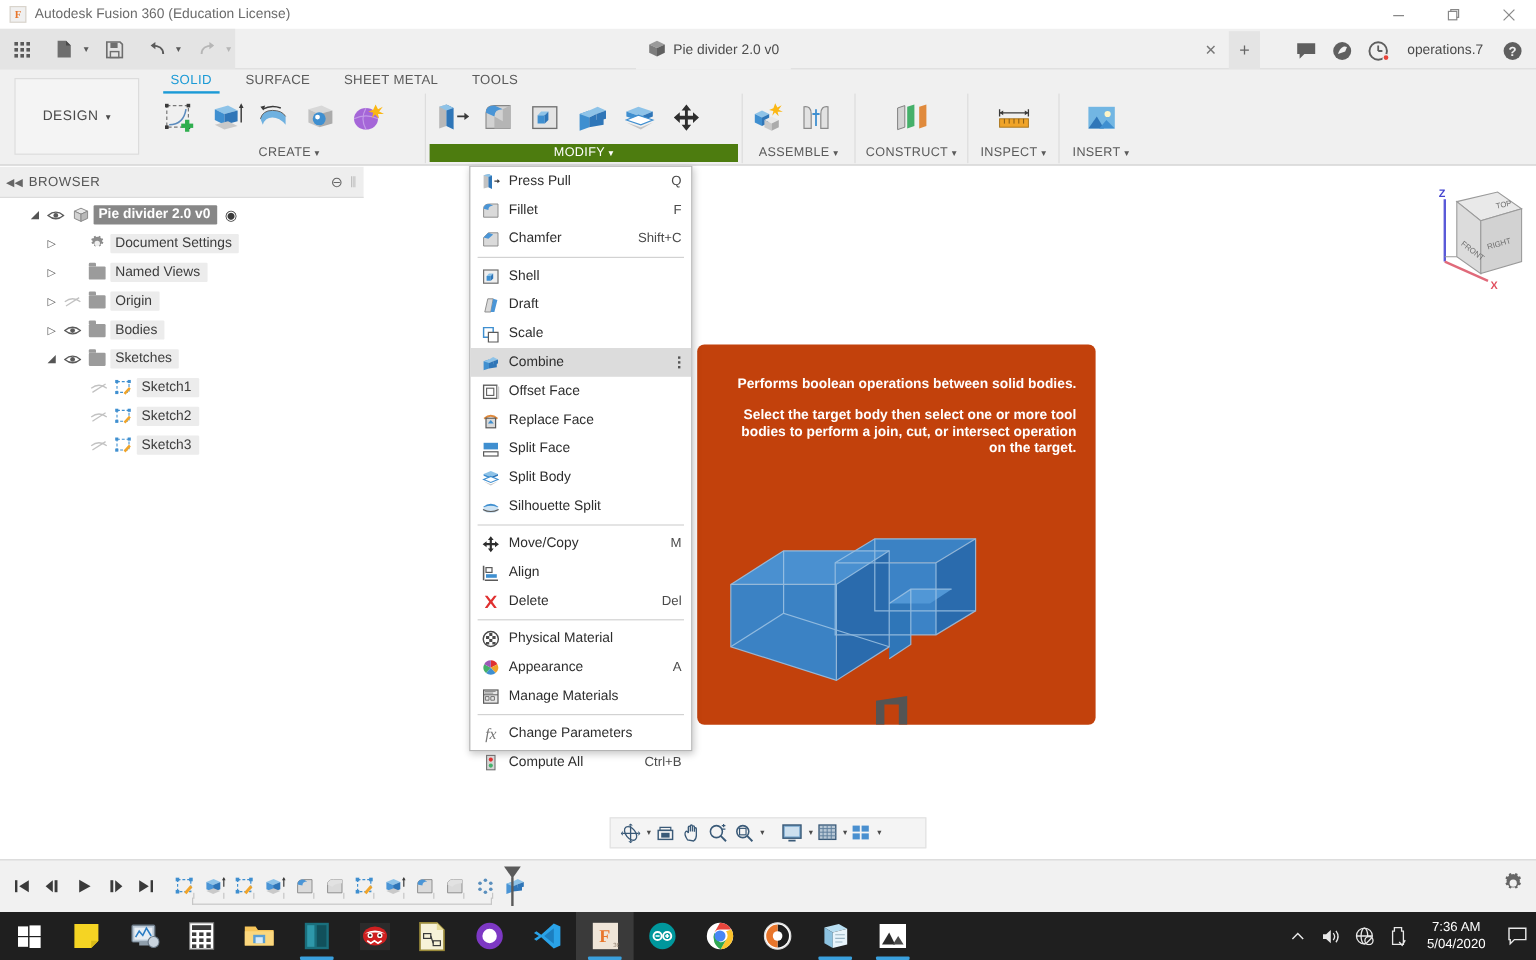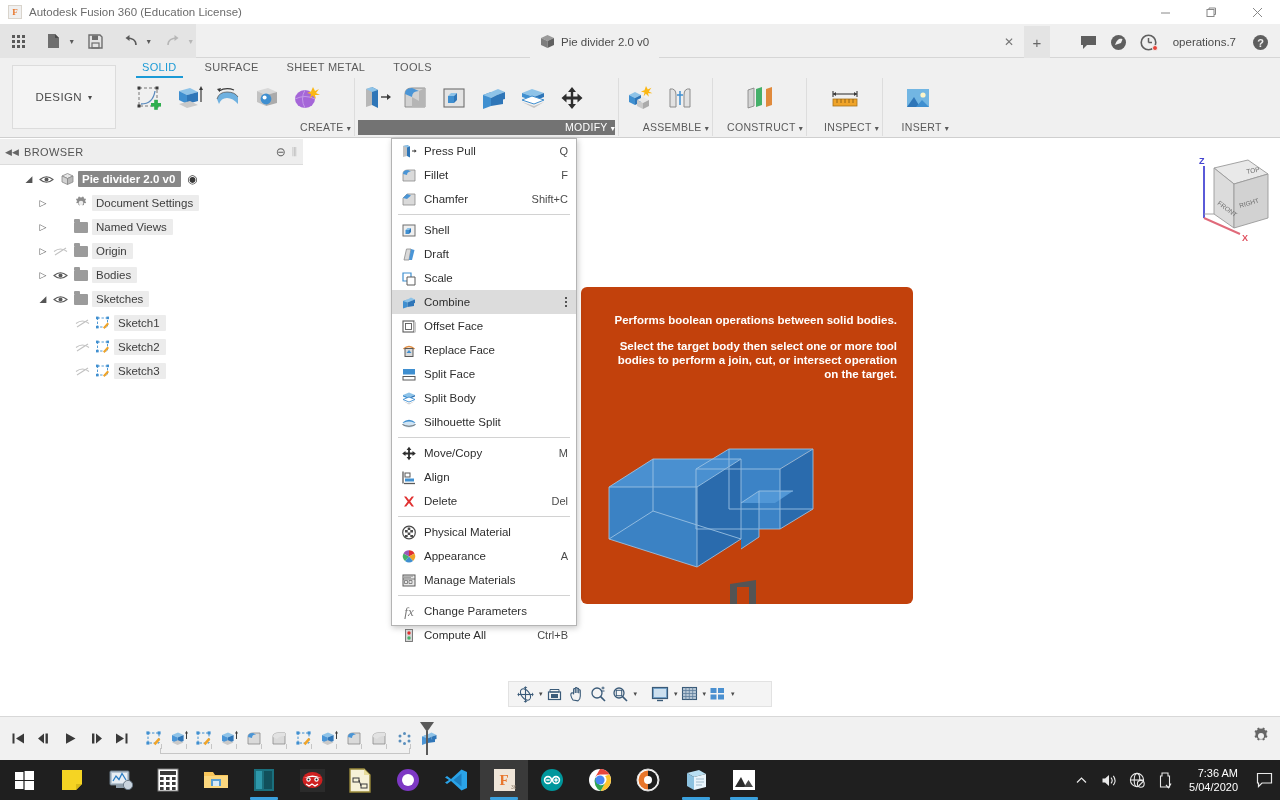--- a/index.html
+++ b/index.html
@@ -105,24 +105,24 @@
   }
   .panels {
     position: absolute; left: 128px; top: 20px; height: 58px;
     display: flex; align-items: flex-start;
   }
   .panel { display: flex; flex-direction: column; height: 58px; position: relative;
     border-left: 1px solid #dddddd; padding: 0 3px; }
   .panel:first-child { border-left: none; }
   .panel-icons { display: flex; align-items: center; height: 42px; gap: 1px; }
   .panel-label {
-    font-size: 10.5px; color: #5a5a5a; text-align: right;
+    font-size: 10.5px; color: #5a5a5a; text-align: center;
     letter-spacing: .3px; height: 15px; line-height: 15px;
   }
-  .panel-label.hot { background: #737373; color: #fff; }
+  .panel-label.hot { background: #4d7c0f; color: #fff; }
   .tool { width: 38px; height: 40px; display: flex; align-items: center;
     justify-content: center; }
   .tool.sel { background: #1b9ad6; }
 
   
   .browser {
     position: absolute; left: 0; top: 139px; width: 303px; height: 26px;
     background: #eeeeee; border-bottom: 1px solid #dcdcdc;
     display: flex; align-items: center;
   }
@@ -224,21 +224,21 @@
     justify-content: center; position: relative; }
   .tb-app.active { background: #3a3a3a; }
   .tb-app .ul { position: absolute; bottom: 0; left: 10px; right: 10px;
     height: 3px; background: #3aa0dd; border-radius: 1px; }
   .tb-start { width: 48px; height: 40px; display: flex; align-items: center;
     justify-content: center; }
   .tray { position: absolute; right: 0; top: 0; height: 40px;
     display: flex; align-items: center; color: #e8e8e8; }
   .tray-ico { width: 28px; height: 40px; display: flex; align-items: center;
     justify-content: center; }
-  .clock { font-size: 11px; line-height: 14px; text-align: right;
+  .clock { font-size: 11px; line-height: 14px; text-align: center;
     padding: 0 10px; color: #fff; }
   .action-center { width: 32px; height: 40px; display: flex;
     align-items: center; justify-content: center; }
 
   
   [data-interactable="true"] { cursor: default; }
 </style>
 </head>
 <body>
 

